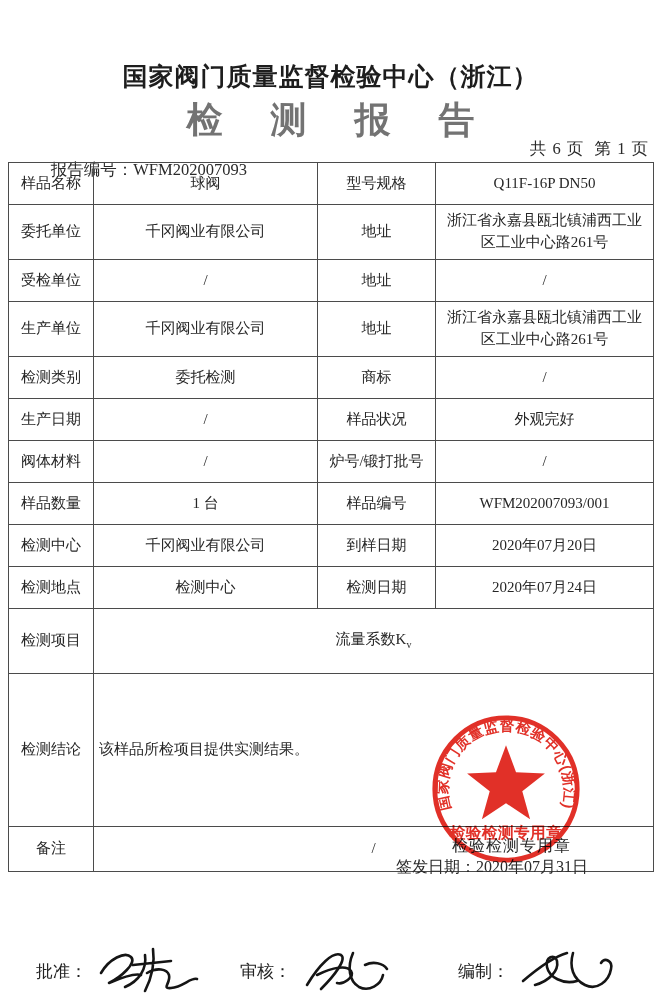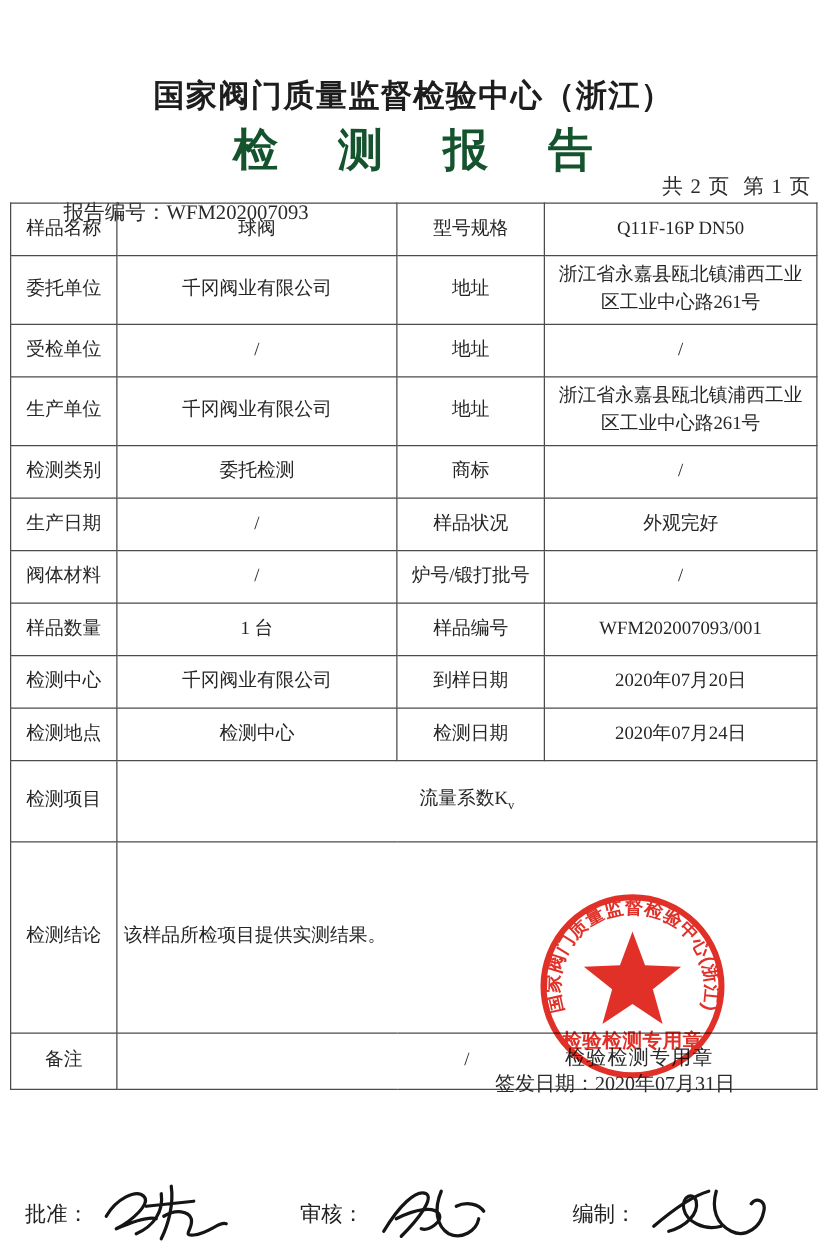--- a/index.html
+++ b/index.html
@@ -11,21 +11,21 @@
   .org-line {
     position:absolute; left:0; width:100%; text-align:center;
     font-family:"Liberation Sans","DejaVu Sans",sans-serif;
     font-weight:bold; font-size:25px; letter-spacing:1px; color:#1d1d1d;
   }
   .org-line1 { top:28px; }
   .org-line2 { top:60px; }
   .report-title {
     position:absolute; top:96px; left:0; width:100%; text-align:center;
     font-family:"Liberation Sans","DejaVu Sans",sans-serif;
-    font-weight:bold; font-size:36px; color:#14532d;
+    font-weight:bold; font-size:36px; color:#737373;
     letter-spacing:14px; word-spacing:10px; white-space:pre; padding-left:14px;
   }
   .meta-row {
     position:absolute; top:138px; left:26px; right:12px;
     display:flex; justify-content:space-between; align-items:baseline;
     font-size:16.5px; color:#2a2a2a;
   }
   .meta-left { white-space:pre; }
   .meta-right { white-space:pre; letter-spacing:1px; }
   table.report {
@@ -46,40 +46,40 @@
   .concl-text { display:block; text-align:left; }
   .stamp {
     position:absolute; left:428px; top:711px; width:156px; height:156px;
     mix-blend-mode:multiply; opacity:.95; z-index:5; pointer-events:none;
   }
   .overlap-line { position:absolute; z-index:2; font-size:16px; color:#2a2a2a; white-space:pre; }
   .overlap-stamp-name { left:452px; top:836px; letter-spacing:1px; }
   .overlap-issue-date { left:396px; top:857px; }
   .sign-row { position:absolute; left:0; top:942px; width:661px; height:58px; z-index:3; }
   .sign-group { position:absolute; display:flex; align-items:center; height:58px; }
-  .sign-approve { left:20px; }
+  .sign-approve { left:36px; }
   .sign-review  { left:240px; }
   .sign-prepare { left:458px; }
   .sign-label { font-size:17px; color:#222; white-space:pre; }
   .sig-svg { margin-left:4px; margin-top:-6px; }
   .sig-svg path { fill:none; stroke:#151515; stroke-width:2.6; stroke-linecap:round; stroke-linejoin:round; }
 </style>
 </head>
 <body>
 
 <div class="page">
 
   <div class="org-line org-line2">国家阀门质量监督检验中心（浙江）</div>
   <div class="report-title">检 测 报 告</div>
 
   <div class="meta-row">
     <div class="meta-left">
       <span>报告编号：</span><span>WFM202007093</span>
     </div>
-    <div class="meta-right">共 2 页  第 1 页</div>
+    <div class="meta-right">共 6 页  第 1 页</div>
   </div>
 
   <table class="report">
     <colgroup>
         <col style="width:85px">
         <col style="width:224px">
         <col style="width:118px">
         <col style="width:218px">
       </colgroup>
     <tbody>

